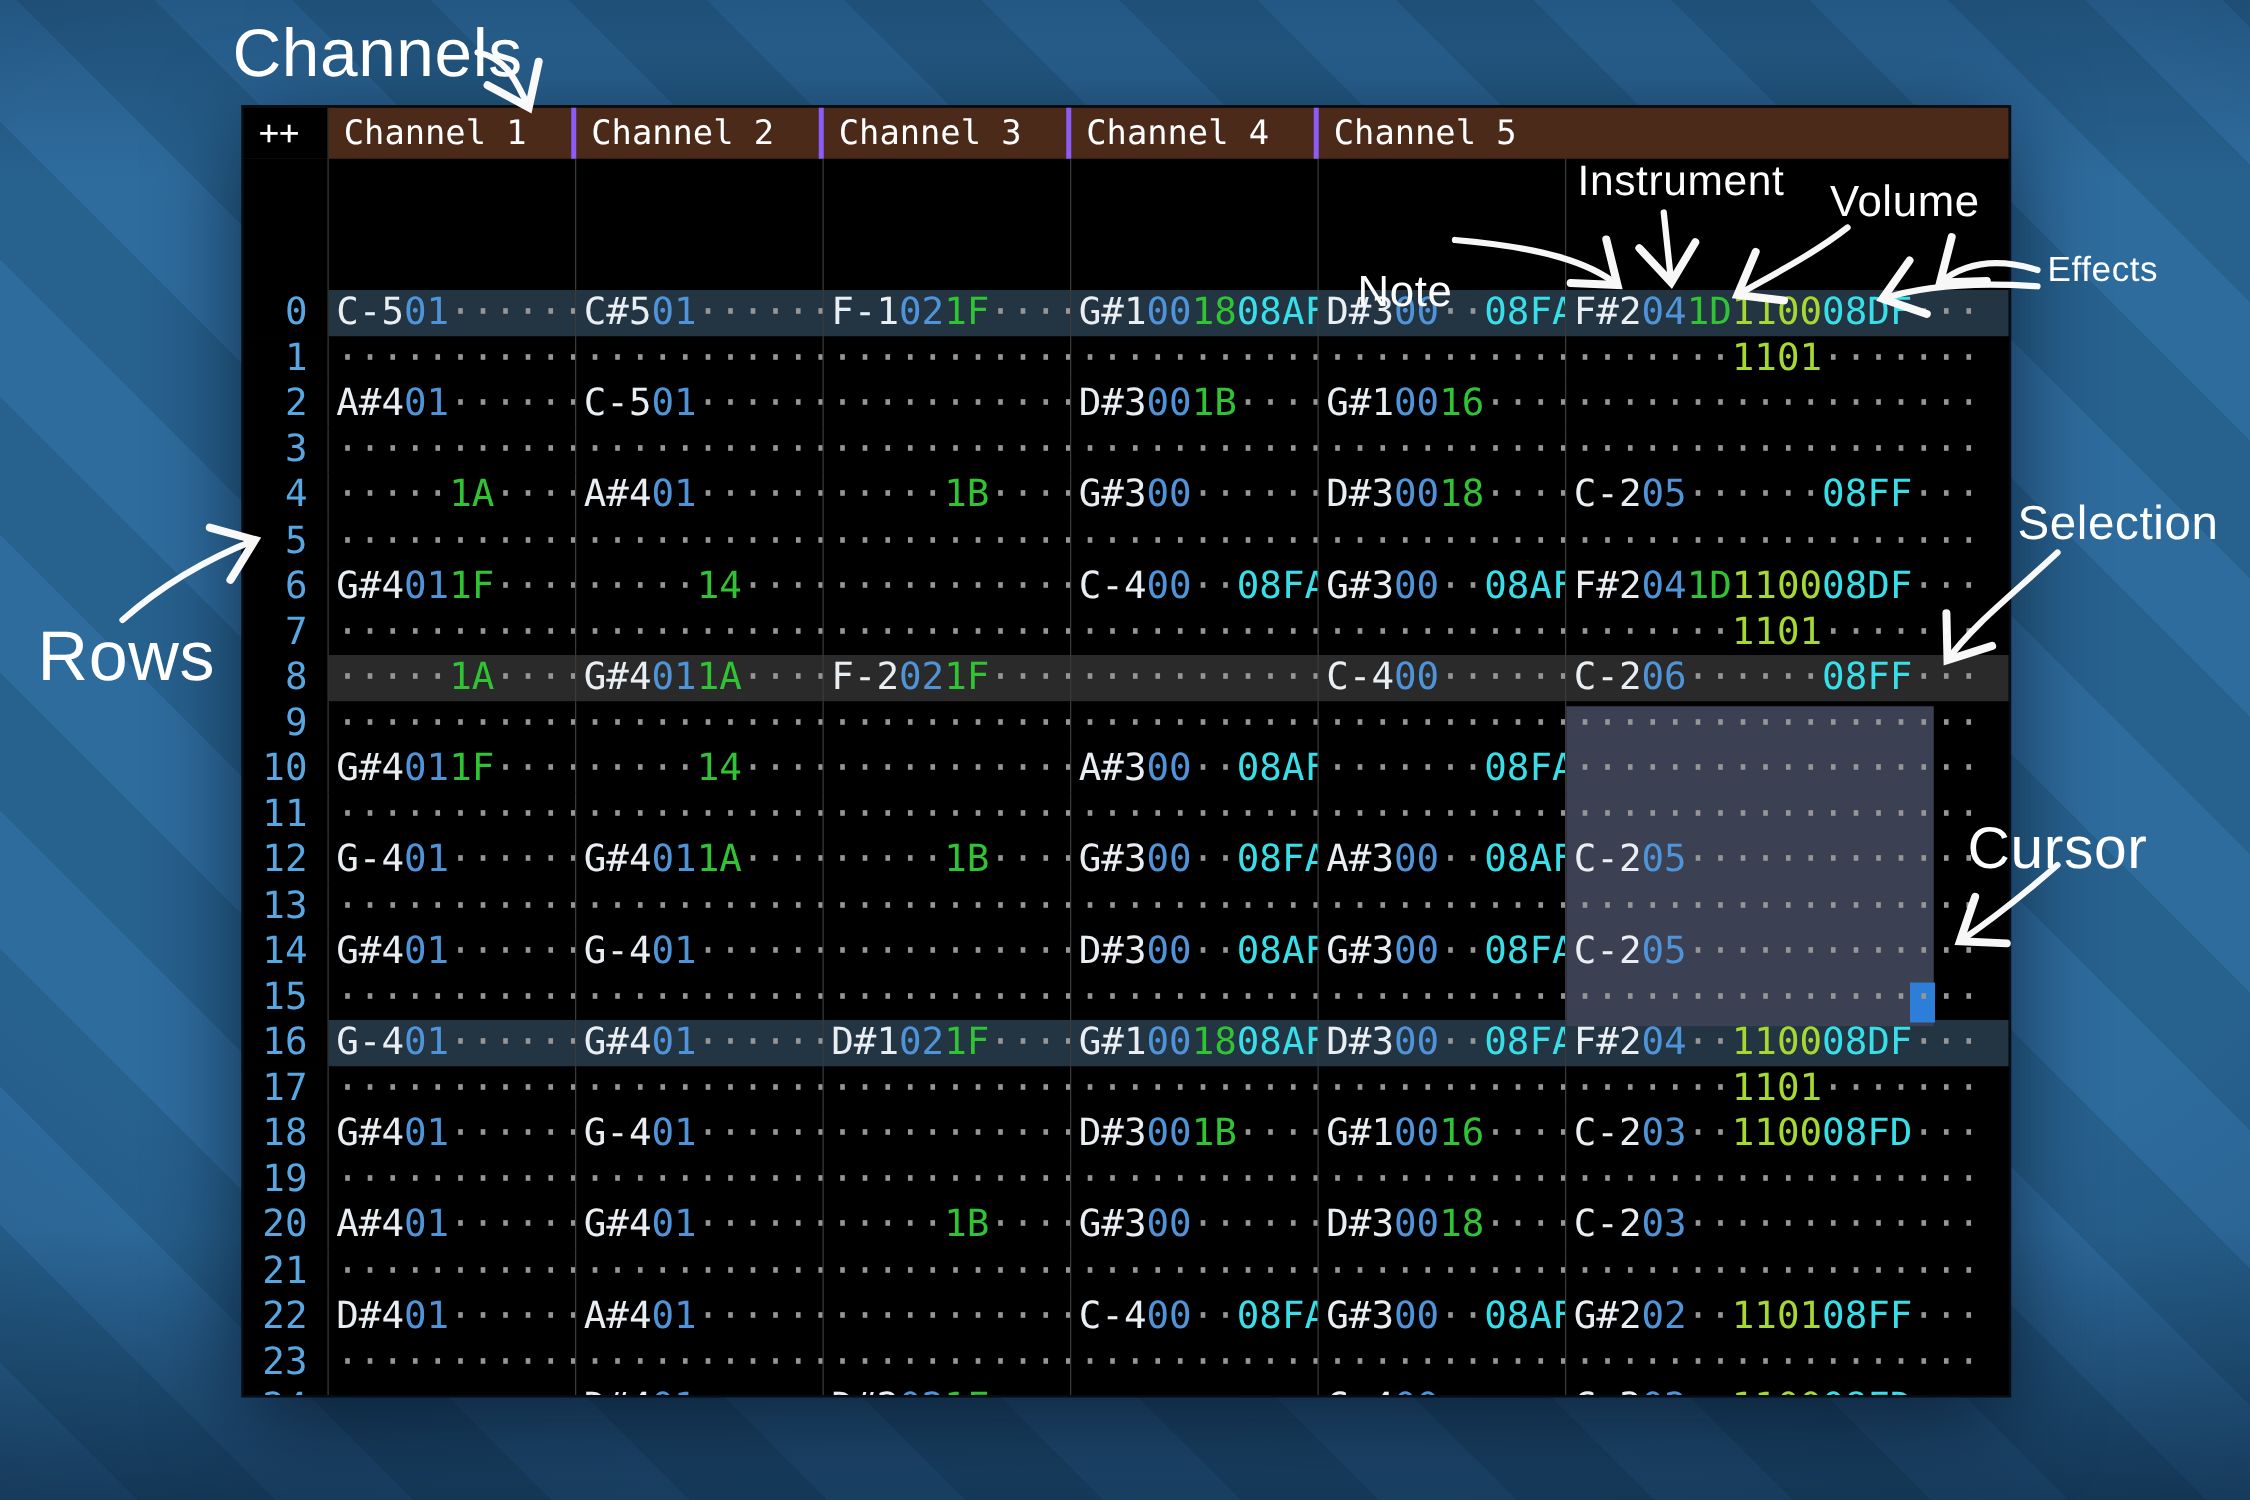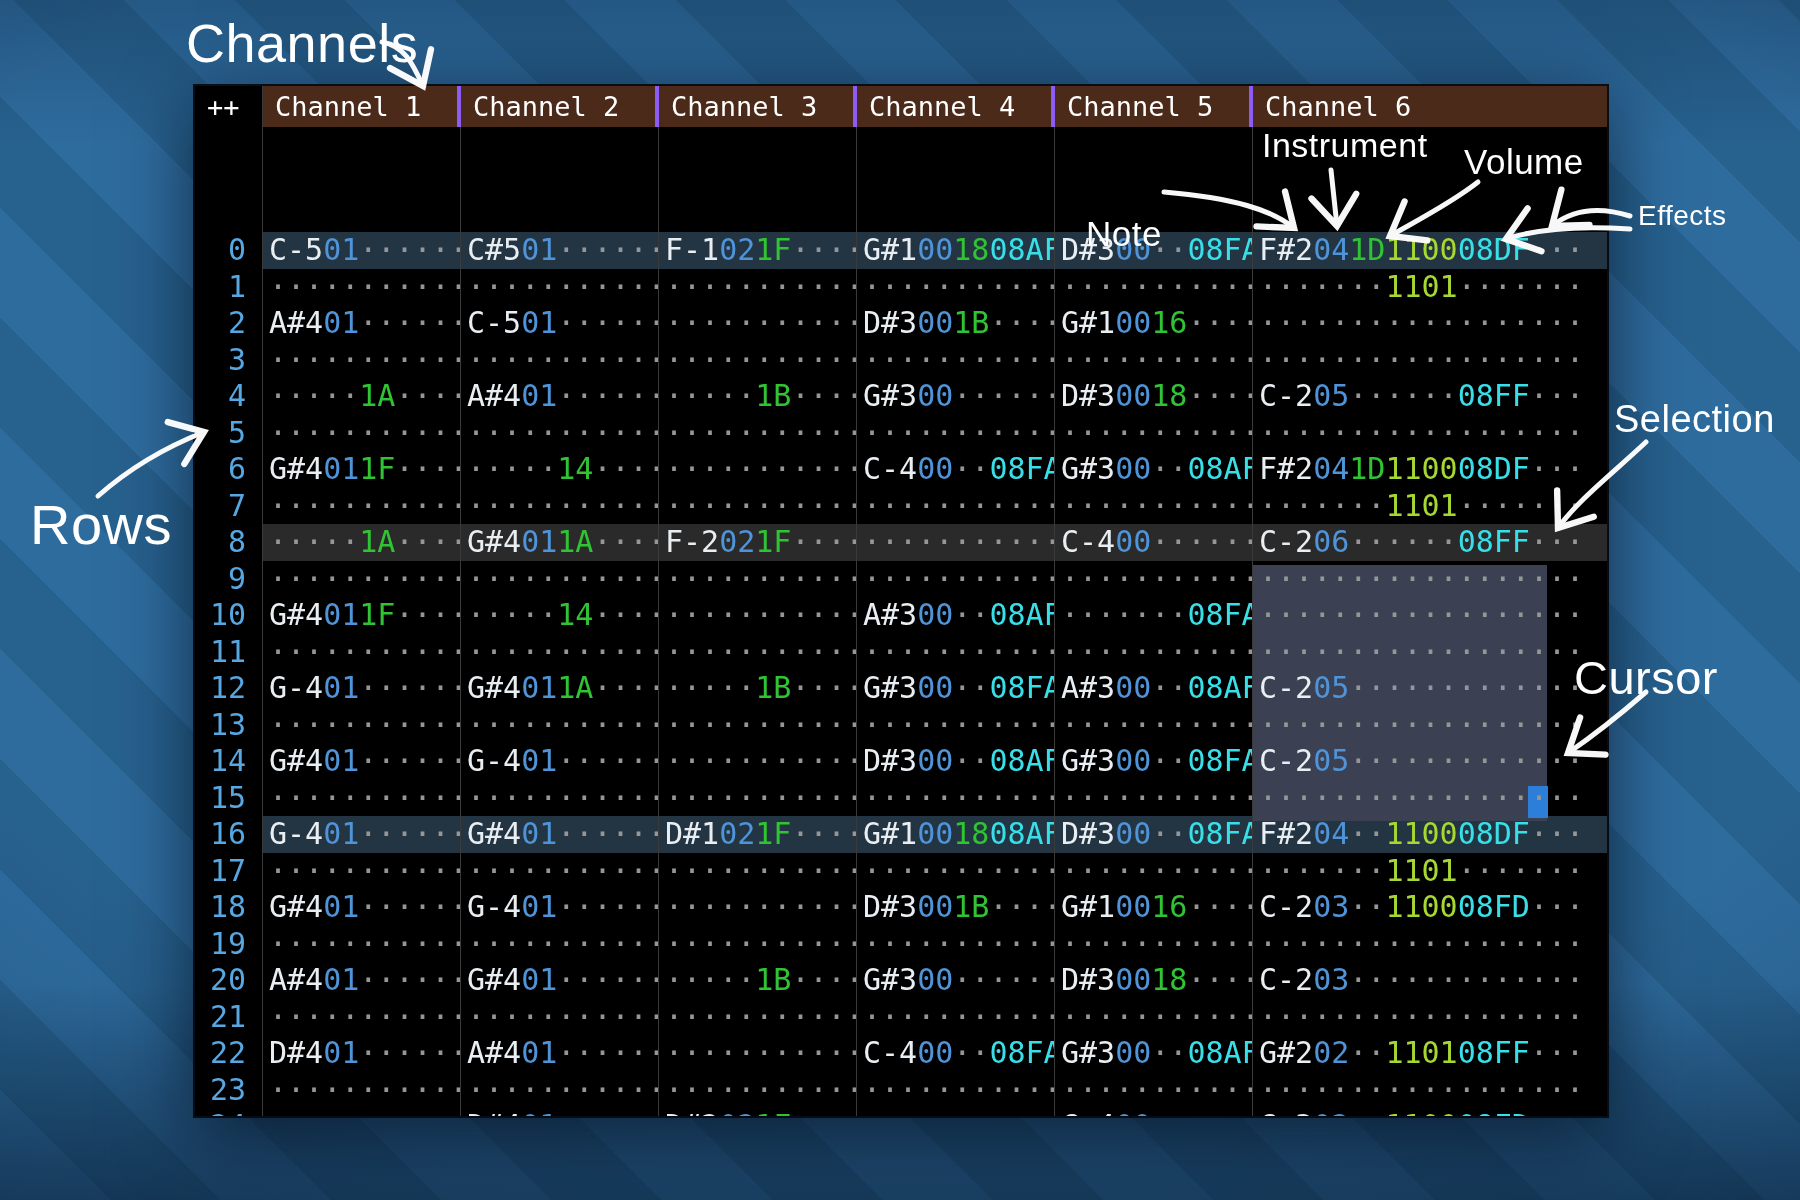--- a/index.html
+++ b/index.html
@@ -69,21 +69,20 @@
 <div class="vignette"></div>
 
 <div class="window">
   <div class="hdr">
     <div class="corner">++</div>
     <div class="hcell">Channel  1</div>
     <div class="hcell">Channel  2</div>
     <div class="hcell">Channel  3</div>
     <div class="hcell">Channel  4</div>
     <div class="hcell">Channel  5</div>
-    <div class="hcell">Channel  6</div>
   </div>
 
   <div class="pat">
     <div class="sel-overlay" style="left: 1058px; top: 438px; width: 294.048px; height: 255.5px;"></div>
     <div class="cursor-block" style="left: 1333.05px; top: 659px; width: 20px; height: 32px;"></div>
     <div class="p-gap">
       <div class="gl"></div>
         <div class="gc"></div>
         <div class="gc"></div>
         <div class="gc"></div>

